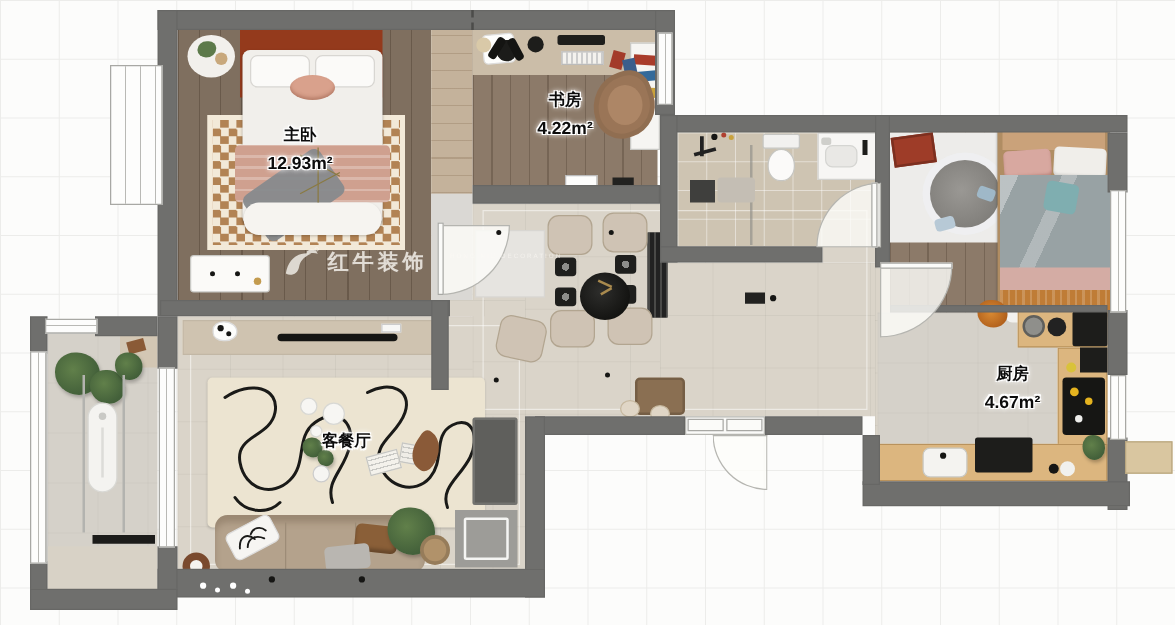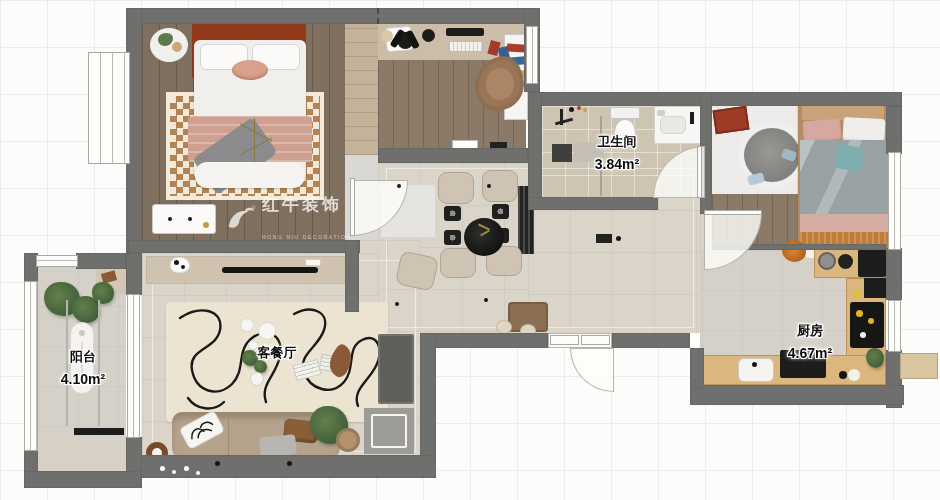--- a/index.html
+++ b/index.html
@@ -25,21 +25,21 @@
   .rlabel{position:absolute;transform:translateX(-50%);text-align:center;white-space:nowrap;color:#0c0c0c;font-weight:bold;line-height:1.6;
     text-shadow:-1px -1px 0 #fff,1px -1px 0 #fff,-1px 1px 0 #fff,1px 1px 0 #fff,0 0 4px #fff,0 0 5px #fff;}
   .rname{font-size:13px;}
   .rarea{font-size:14px;}
   .rarea:empty{display:none;}
   .dot{position:absolute;background:#161614;border-radius:50%;}
   .stool{position:absolute;width:17px;height:15px;background:radial-gradient(circle,#8d8d8a 0 3px,#1f1f1d 3px);border-radius:3px;}
   .chair{position:absolute;background:#cfc3b4;border:1px solid #b2a590;border-radius:9px;box-sizing:border-box;}
   .plantg{position:absolute;border-radius:48% 55% 50% 58%;background:radial-gradient(circle at 40% 40%,#61804a,#43603a 70%);box-shadow:1px 2px 3px rgba(0,0,0,.25);}
   .wm{position:absolute;display:flex;align-items:center;gap:6px;opacity:.85;}
-  .wm-txt{display:flex;flex-direction:column;line-height:1.1;gap:18px;}
+  .wm-txt{display:flex;flex-direction:row;line-height:1.1;gap:18px;}
   .wm-brand{font-size:17px;font-weight:bold;letter-spacing:3px;color:rgba(252,250,245,.92);}
   .wm-tag{font-size:5px;letter-spacing:1.6px;color:rgba(252,250,245,.72);margin-top:2px;}
 </style>
 </head>
 <body>
 
 <div id="stage">
 
   <div class="abs beige" style="left:142px;top:253px;width:278px;height:202px"></div>
   <div class="abs grayf" style="left:38px;top:266px;width:88px;height:206px"></div>
@@ -276,31 +276,31 @@
   <div class="dot" style="left:487px;top:184px;width:4px;height:4px"></div>
   <div class="dot" style="left:395px;top:302px;width:4px;height:4px"></div>
   <div class="dot" style="left:484px;top:298px;width:4px;height:4px"></div>
   <div class="dot" style="left:215px;top:461px;width:5px;height:5px"></div>
   <div class="dot" style="left:287px;top:461px;width:5px;height:5px"></div>
   <div class="abs" style="left:160px;top:466px;width:5px;height:5px;background:#fff;border-radius:50%"></div>
   <div class="abs" style="left:172px;top:470px;width:4px;height:4px;background:#fff;border-radius:50%"></div>
   <div class="abs" style="left:184px;top:466px;width:5px;height:5px;background:#fff;border-radius:50%"></div>
   <div class="abs" style="left:196px;top:471px;width:4px;height:4px;background:#fff;border-radius:50%"></div>
 
-  <div class="rlabel" style="left:617px;top:132px">
-    <div class="rname">卫生间</div>
-    <div class="rarea">3.84m²</div>
-  </div>
-  <div class="rlabel" style="left:810px;top:321px">
+  <div class="rlabel" style="left:240px;top:98px">
+    <div class="rname">主卧</div>
+    <div class="rarea">12.93m²</div>
+  </div>
+  <div class="rlabel" style="left:452px;top:70px">
+    <div class="rname">书房</div>
+    <div class="rarea">4.22m²</div>
+  </div>
+  <div class="rlabel" style="left:810px;top:289px">
     <div class="rname">厨房</div>
     <div class="rarea">4.67m²</div>
-  </div>
-  <div class="rlabel" style="left:83px;top:347px">
-    <div class="rname">阳台</div>
-    <div class="rarea">4.10m²</div>
   </div>
   <div class="rlabel" style="left:277px;top:343px">
     <div class="rname">客餐厅</div>
 
   </div>
 
   <div class="wm" style="left:226px;top:196px">
     <svg width="30" height="28" viewBox="0 0 34 30">
       <path d="M3 25 C5 13 13 5 26 7 C19 10 16 14 15 19 C14 25 8 28 3 25 Z" fill="rgba(250,248,243,.9)"></path>
       <path d="M22 5 C26 2 30 3 32 7 C29 6 25 6 22 8 Z" fill="rgba(250,248,243,.9)"></path>

